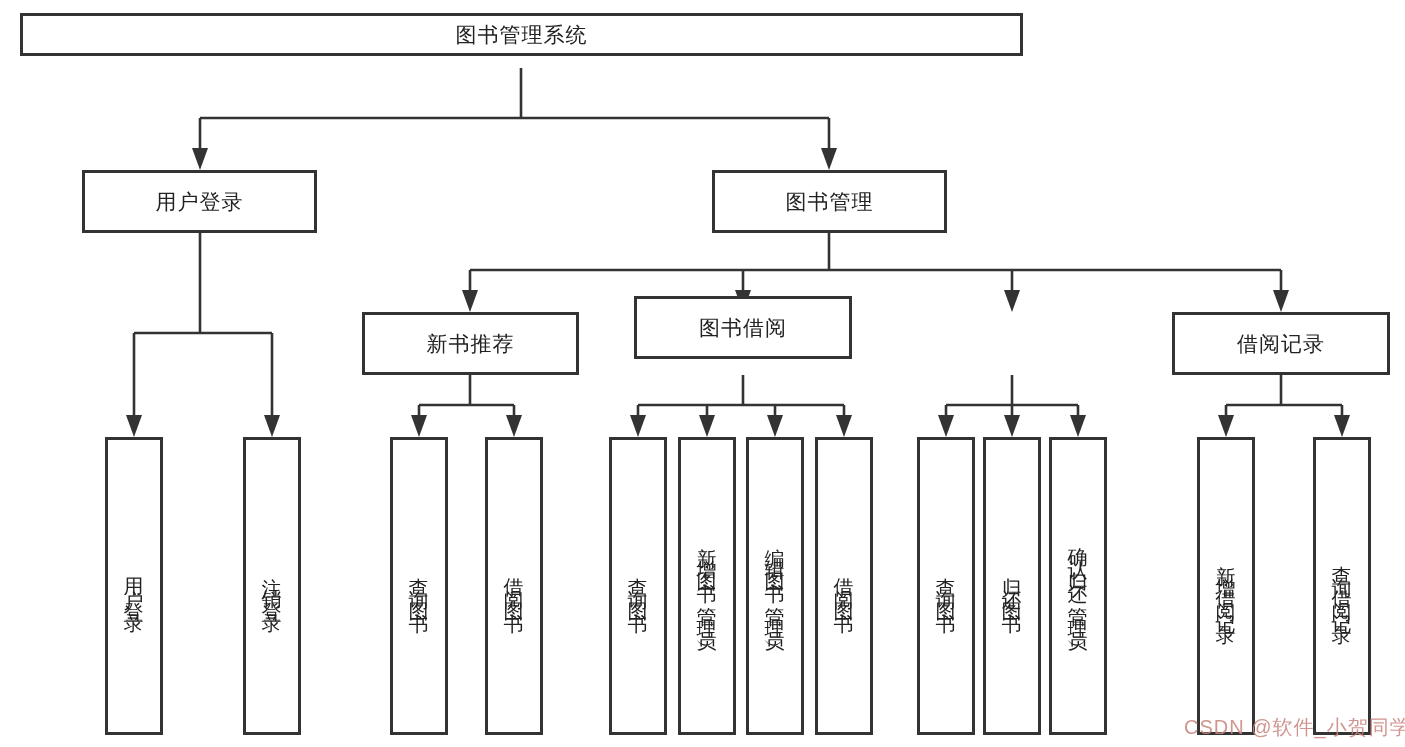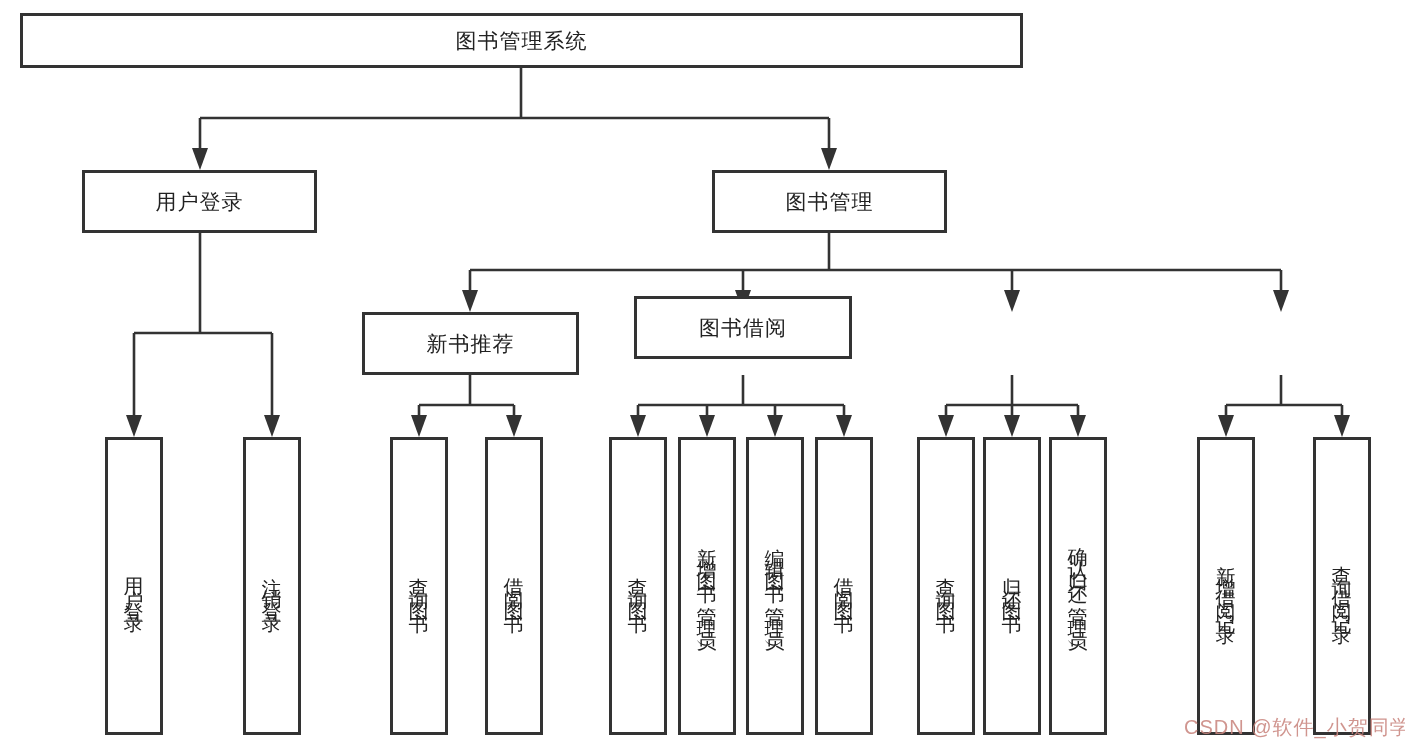--- a/index.html
+++ b/index.html
@@ -94,36 +94,39 @@
       <polygon points="767,415 783,415 775,437"></polygon>
       <polygon points="836,415 852,415 844,437"></polygon>
       <polygon points="938,415 954,415 946,437"></polygon>
       <polygon points="1004,415 1020,415 1012,437"></polygon>
       <polygon points="1070,415 1086,415 1078,437"></polygon>
       <polygon points="1218,415 1234,415 1226,437"></polygon>
       <polygon points="1334,415 1350,415 1342,437"></polygon>
     </g>
   </svg>
 
-  <div class="hbox" style="left:20px;top:13px;width:1003px;height:55px">
+  <div class="hbox" style="left:20px;top:13px;width:1003px;height:43px">
     <span>图书管理系统</span>
   </div>
 
   <div class="hbox" style="left:82px;top:170px;width:235px;height:63px">
     <span>用户登录</span>
   </div>
   <div class="hbox" style="left:712px;top:170px;width:235px;height:63px">
     <span>图书管理</span>
   </div>
 
   <div class="hbox" style="left:362px;top:312px;width:217px;height:63px">
     <span>新书推荐</span>
   </div>
   <div class="hbox" style="left:634px;top:296px;width:218px;height:63px">
     <span>图书借阅</span>
+  </div>
+  <div class="hbox" style="left:1172px;top:312px;width:218px;height:63px">
+    <span>借阅记录</span>
   </div>
 
   <div class="vbox" style="left:105px">
     <span>用户登录</span>
   </div>
   <div class="vbox" style="left:243px">
     <span>注销登录</span>
   </div>
 
   <div class="vbox" style="left:390px">

